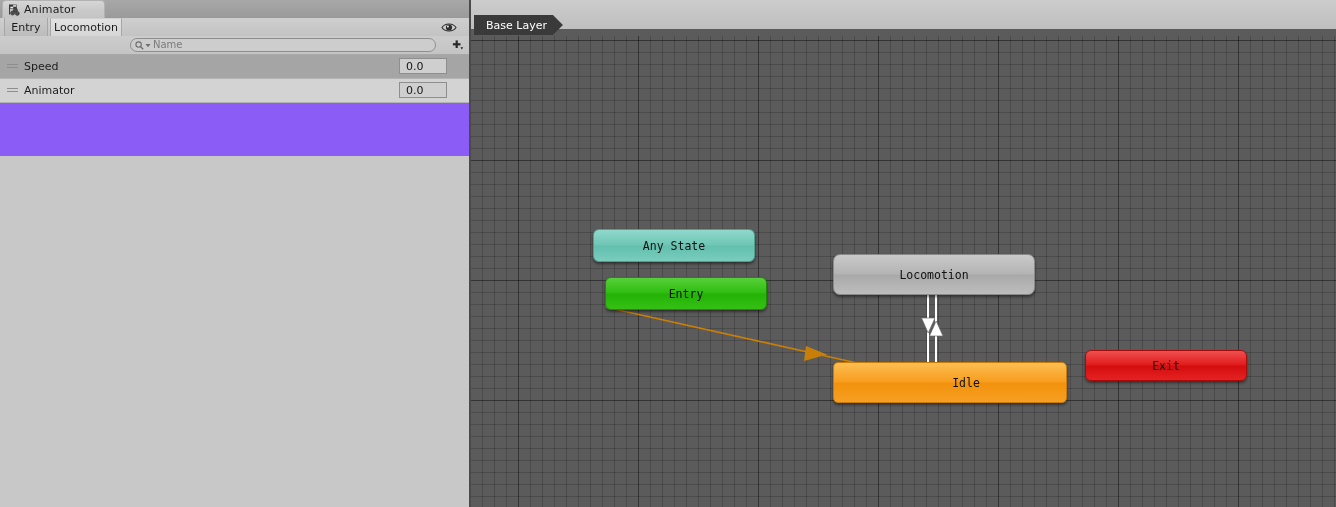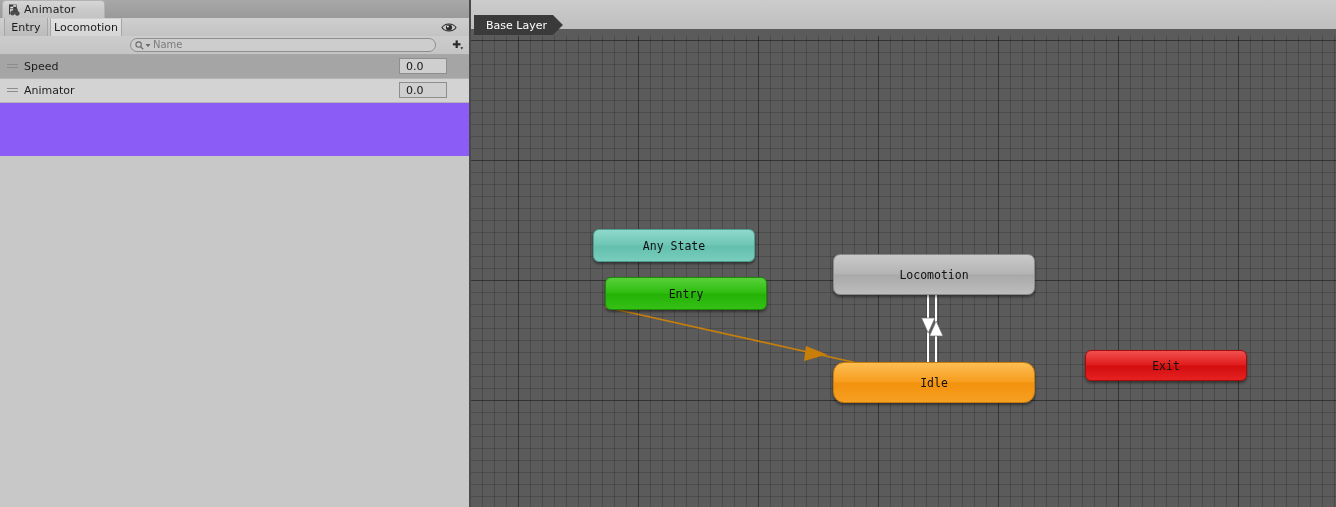--- a/index.html
+++ b/index.html
@@ -279,21 +279,22 @@
     border: 1px solid #a50d0d;
   }
   .node-locomotion {
     background: linear-gradient(to bottom, #c9c9c9 0%, #b4b4b4 48%, #a9a9a9 52%, #bdbdbd 100%);
     border: 1px solid #8a8a8a;
     border-radius: 7px;
   }
   .node-idle {
     background: linear-gradient(to bottom, #fcbe52 0%, #f79d1e 48%, #f2920d 52%, #f79f22 100%);
     border: 1px solid #c97c0a;
-    border-radius: 11px;
+    border-radius: 5px;
+    padding-left: 32px;
   }
   #transition-layer {
     position: absolute;
     left: 0; top: 0;
     width: 865px; height: 471px;
     pointer-events: none;
     z-index: 2;
   }
 </style>
 </head>

